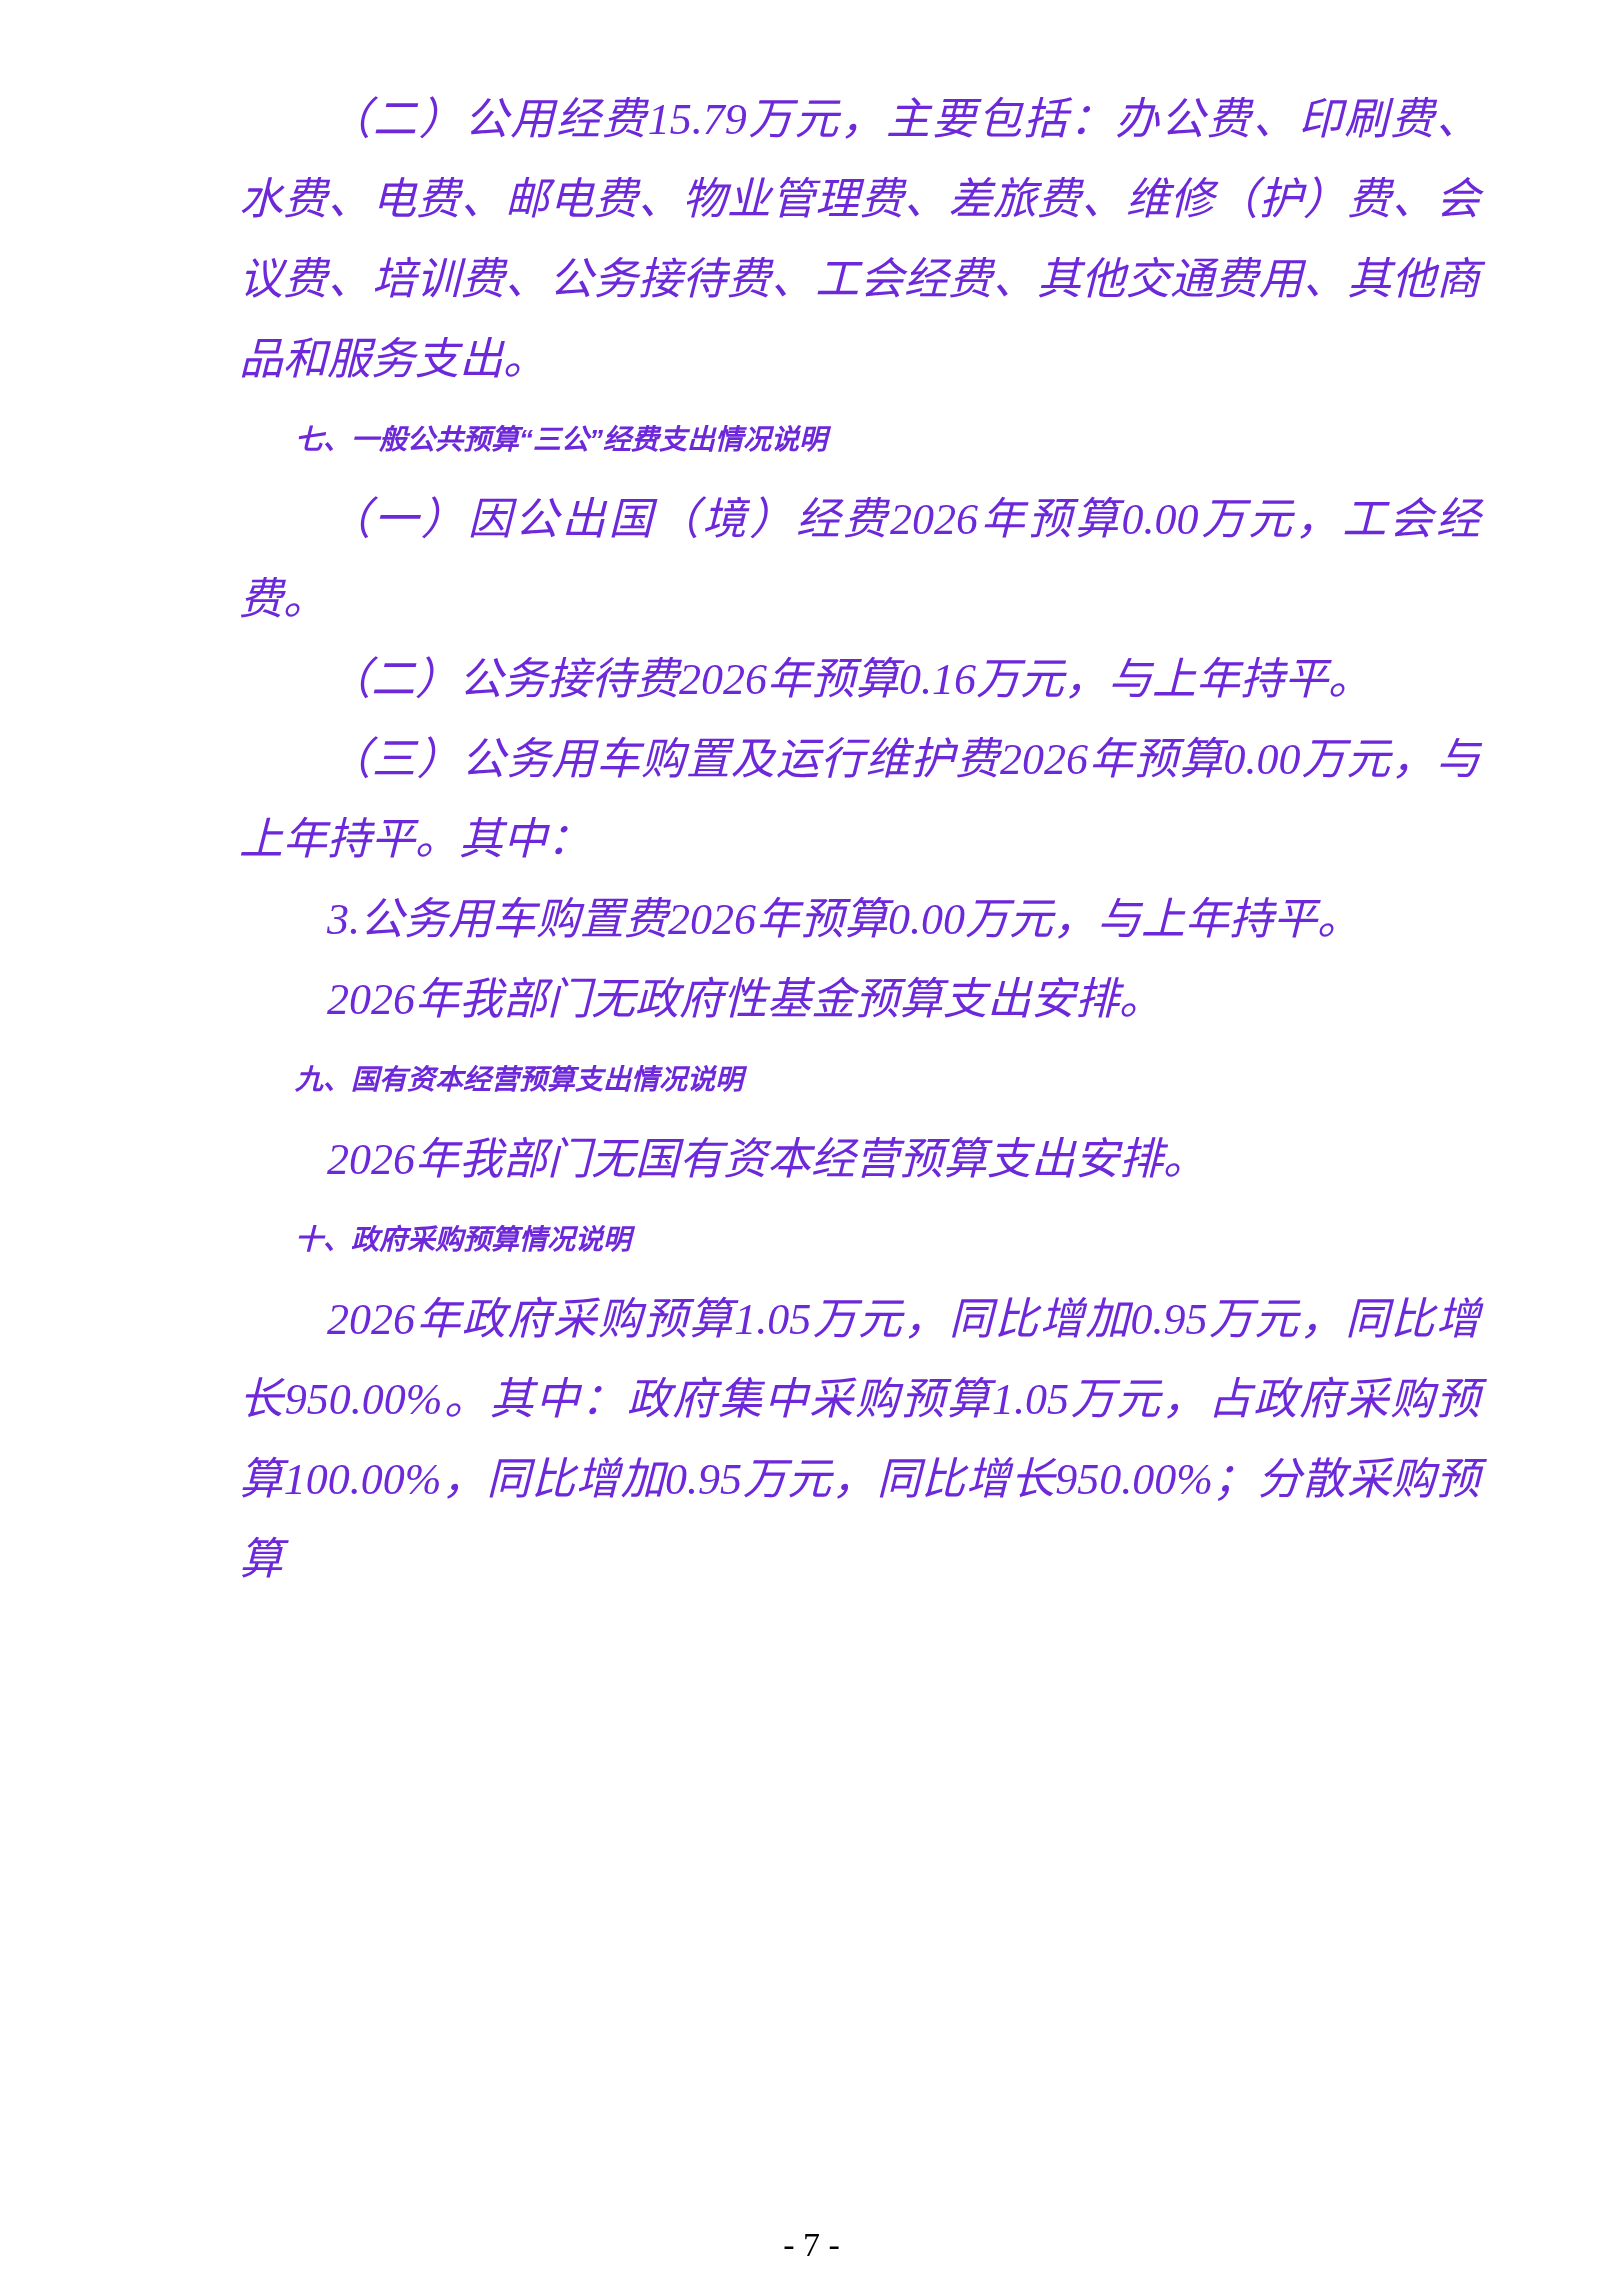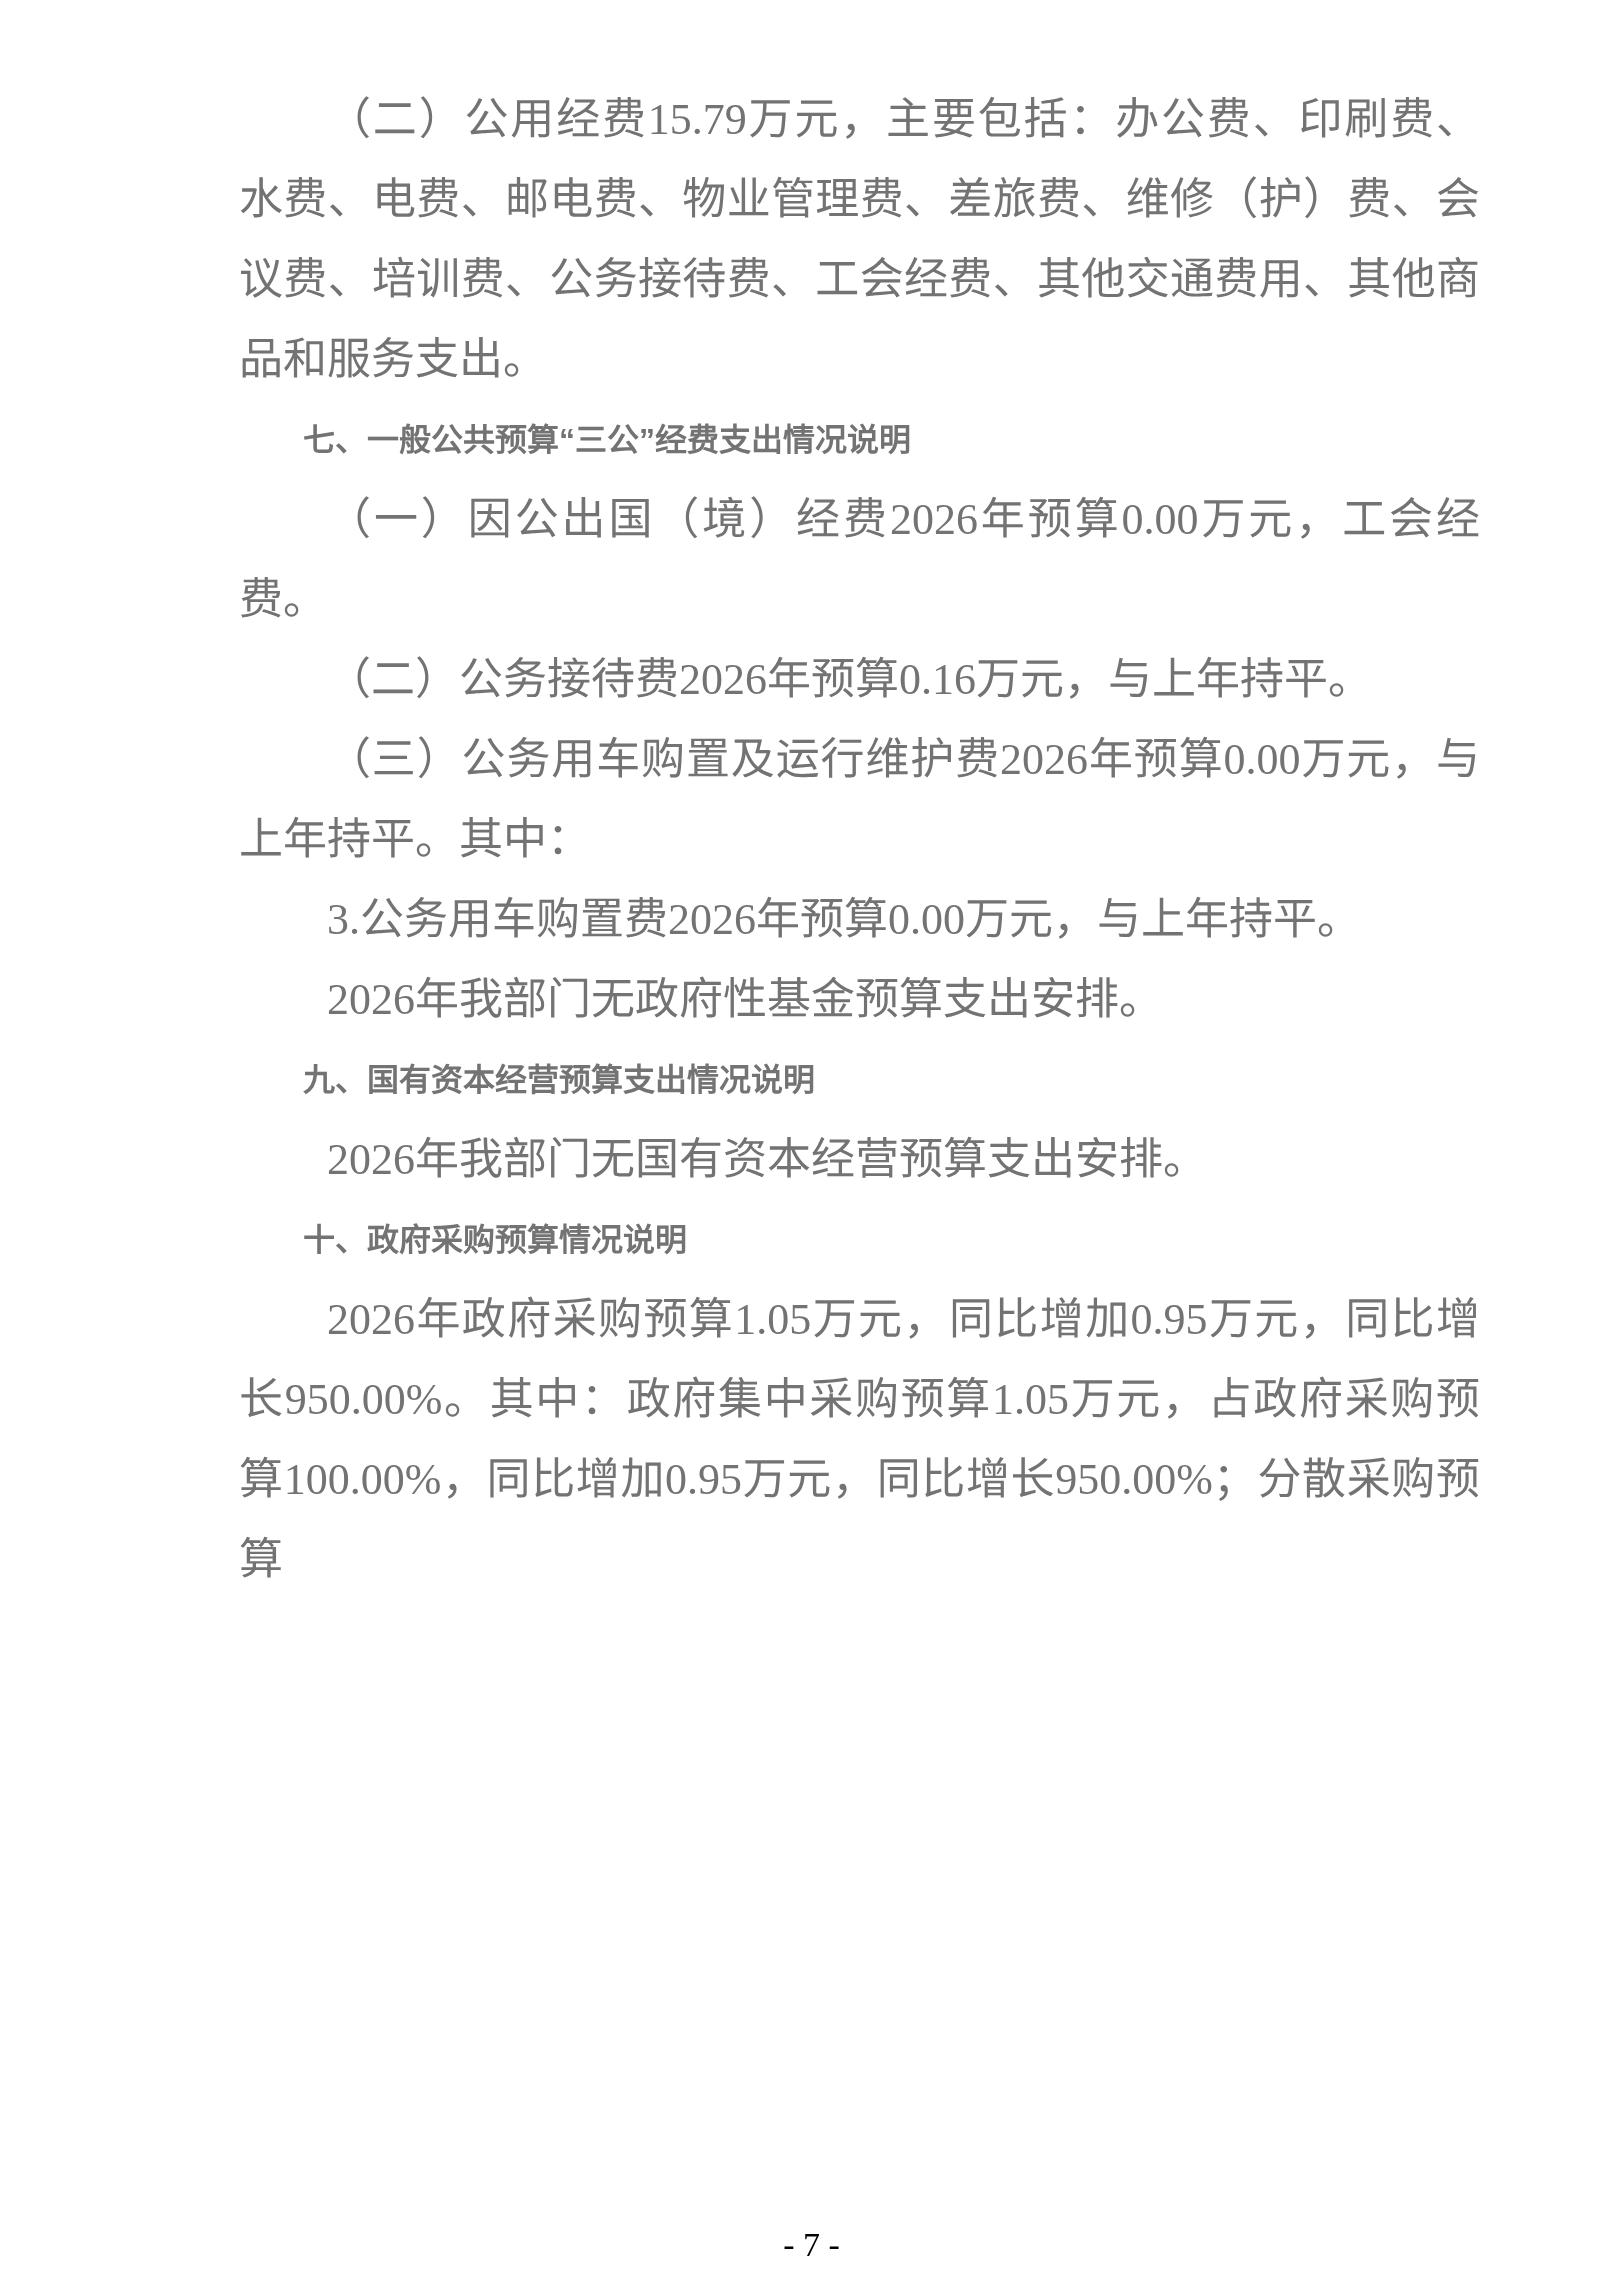--- a/index.html
+++ b/index.html
@@ -18,31 +18,32 @@
   
   .content {
     position: absolute;
     left: 239px;
     top: 80px;
     width: 1241px;
     font-family: "Liberation Serif", "DejaVu Serif", serif;
     font-size: 44px;
     line-height: 80px;
     text-align: justify;
-    color: #737373;
+    color: #6d28d9;
+    font-style: italic;
   }
   p.body {
     margin: 0;
     text-indent: 2em;
     word-break: break-all;
   }
   h2.heading {
     font-family: "Liberation Sans", "DejaVu Sans", sans-serif;
     font-weight: bold;
-    font-size: 32px;
+    font-size: 28px;
     line-height: 80px;
     text-indent: 2em;
     margin: 0;
     text-align: left;
     white-space: nowrap;
   }
   
   .b1  { margin: 59px 0 40px 0; }   
   .b6  { margin-top: 4.8px; }
   .b7  { margin-top: 2px; }

